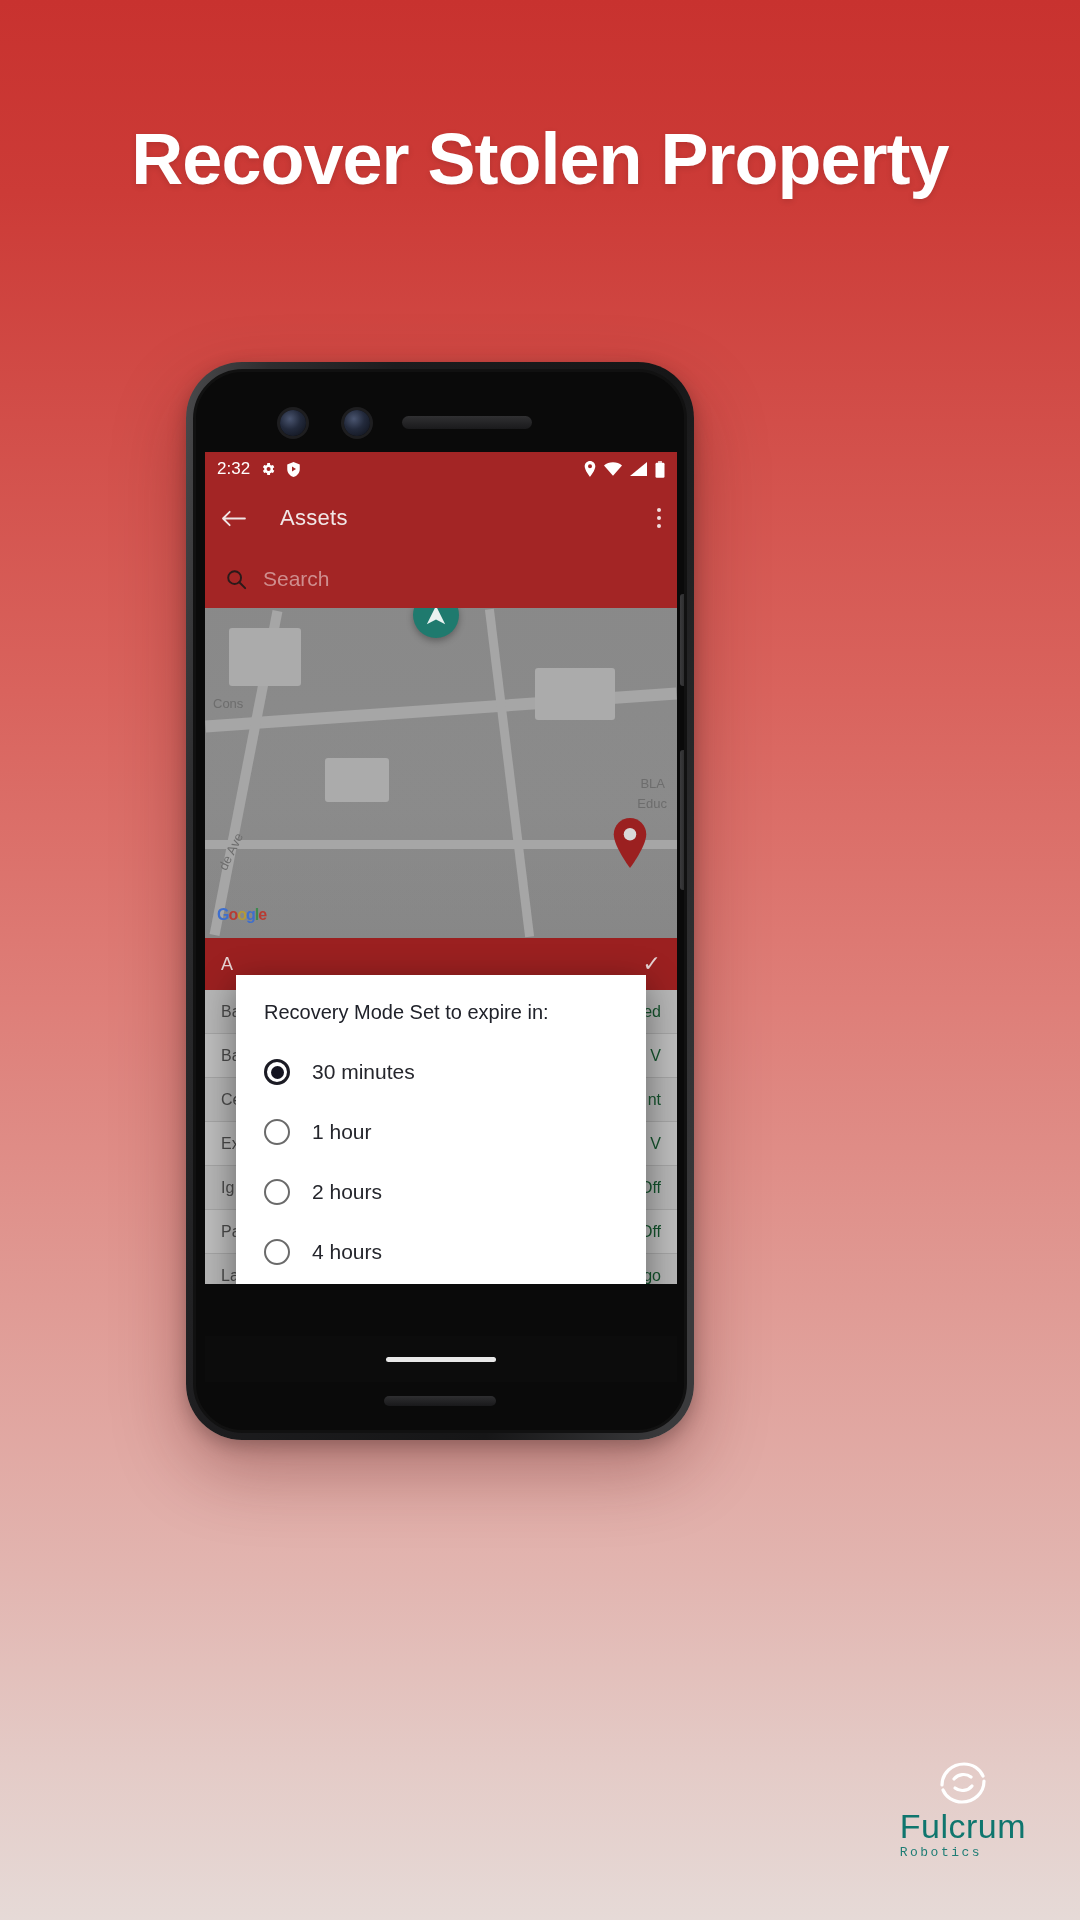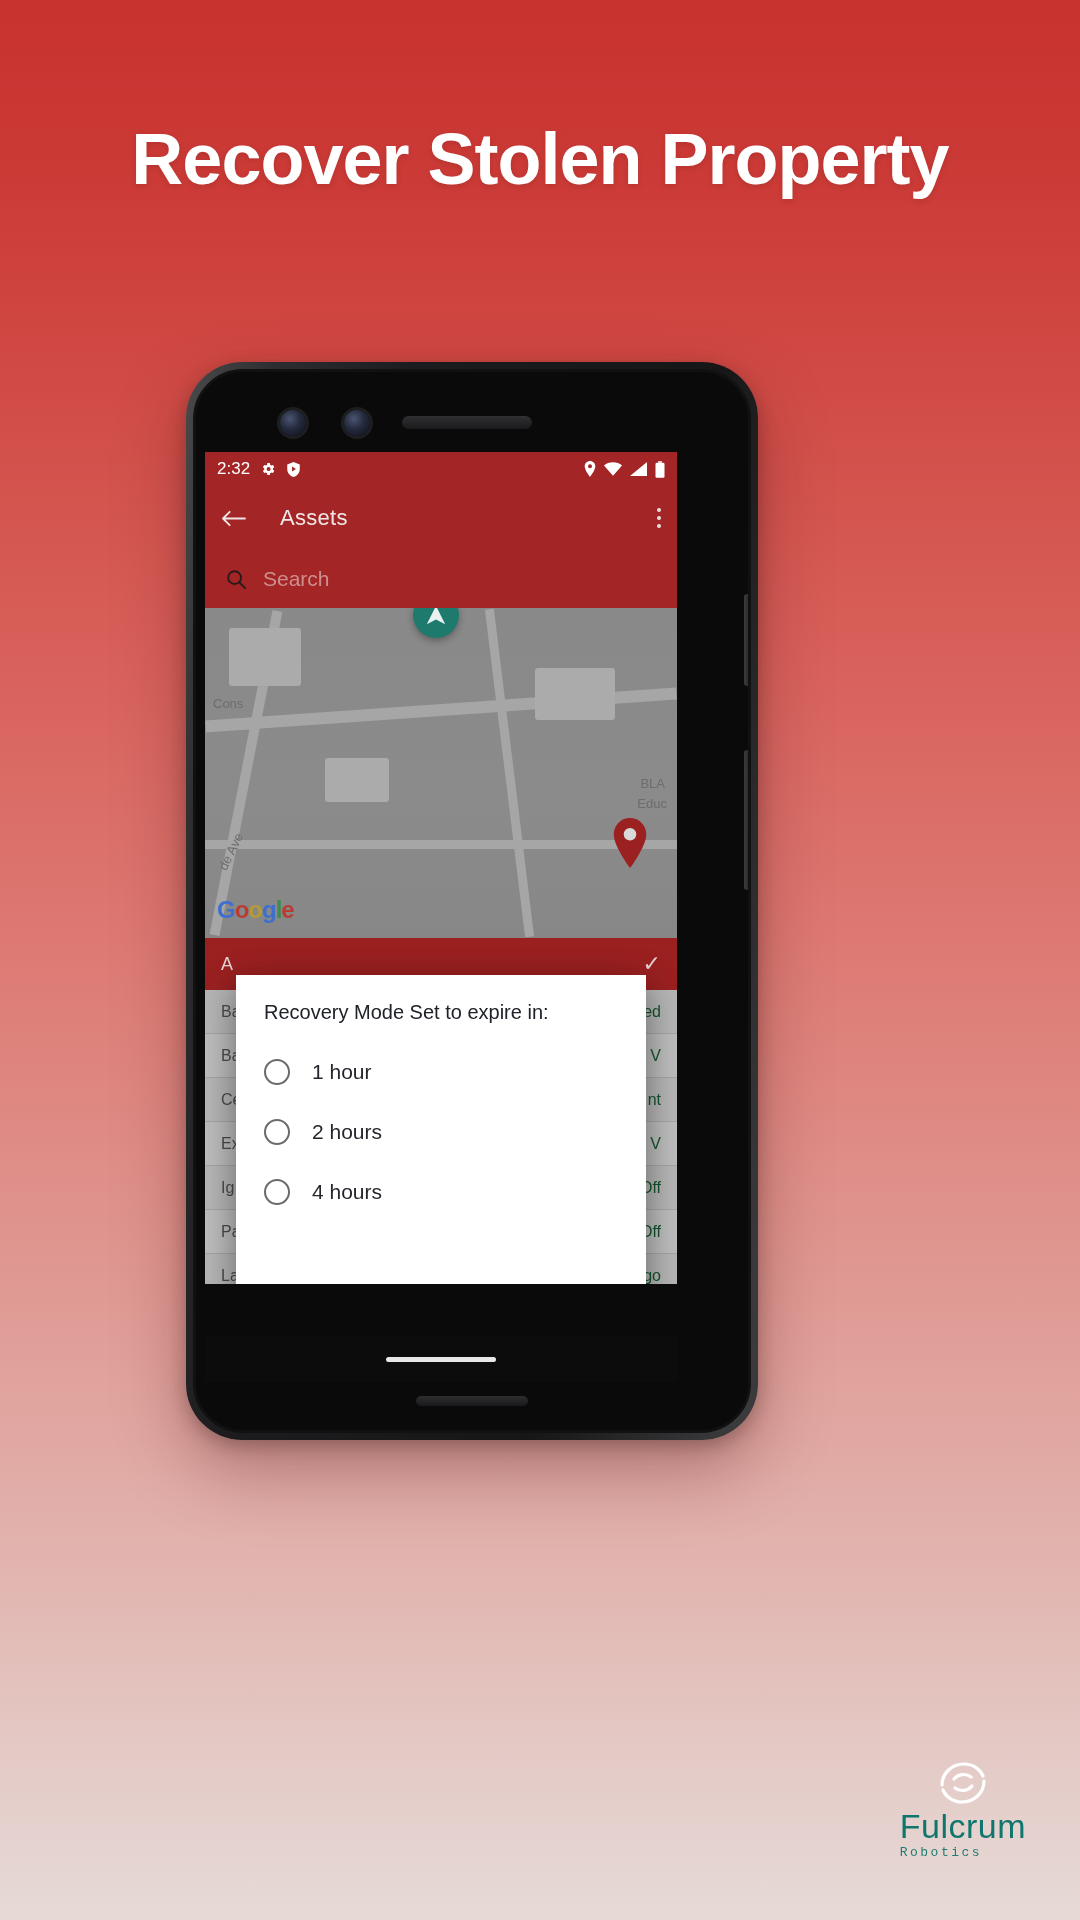--- a/index.html
+++ b/index.html
@@ -30,21 +30,21 @@
     font-weight:bold;
     letter-spacing:-1px;
     text-shadow: 0 2px 6px rgba(0,0,0,0.12);
     white-space:nowrap;
   }
 
   
   .phone {
     position:absolute;
     left:186px; top:362px;
-    width:572px; height:1078px;
+    width:508px; height:1078px;
     border-radius:56px;
     background: linear-gradient(100deg,#4a4a4c 0%,#2d2d2f 12%,#1c1c1e 30%,#161617 70%,#3a3a3c 96%);
     box-shadow: 0 30px 70px rgba(80,20,20,0.35), 0 6px 18px rgba(0,0,0,0.25);
     padding:7px;
   }
   .phone-inner {
     width:100%; height:100%;
     border-radius:50px;
     background:#0a0a0a;
     position:relative;
@@ -138,21 +138,21 @@
     position:absolute; left:208px; top:-16px; width:46px; height:46px;
     border-radius:50%; background:#1f7a6e;
     display:flex; align-items:center; justify-content:center;
     box-shadow:0 3px 7px rgba(0,0,0,0.3);
   }
   .marker {
     position:absolute; right:28px; top:210px; width:38px; height:50px;
   }
   .google-logo {
     position:absolute; left:12px; bottom:14px;
-    font-size:24px; font-weight:bold; letter-spacing:-1px;
+    font-size:16px; font-weight:bold; letter-spacing:-1px;
   }
   .g-b { color:#3e6fce; } .g-r { color:#b93b32; } .g-y { color:#b59b36; }
   .g-g { color:#3e8a4f; }
 
   .row-red {
     height:52px; background:#9b2020; display:flex; align-items:center;
     padding:0 16px; color:#e6d4d4; font-size:18px;
   }
   .check { margin-left:auto; color:#e6d4d4; font-size:22px; }
   .data-row {
@@ -360,20 +360,24 @@
           <span class="val">195 weeks, 3 days ago</span>
         </div>
 
       </div>
 
       <div class="dialog">
         <div class="dialog-title">Recovery Mode Set to expire in:</div>
         <div class="options">
 
           <div class="option">
+            <span class="radio selected"></span>
+            <span class="option-label">30 minutes</span>
+          </div>
+          <div class="option">
             <span class="radio"></span>
             <span class="option-label">1 hour</span>
           </div>
           <div class="option">
             <span class="radio"></span>
             <span class="option-label">2 hours</span>
           </div>
           <div class="option">
             <span class="radio"></span>
             <span class="option-label">4 hours</span>

